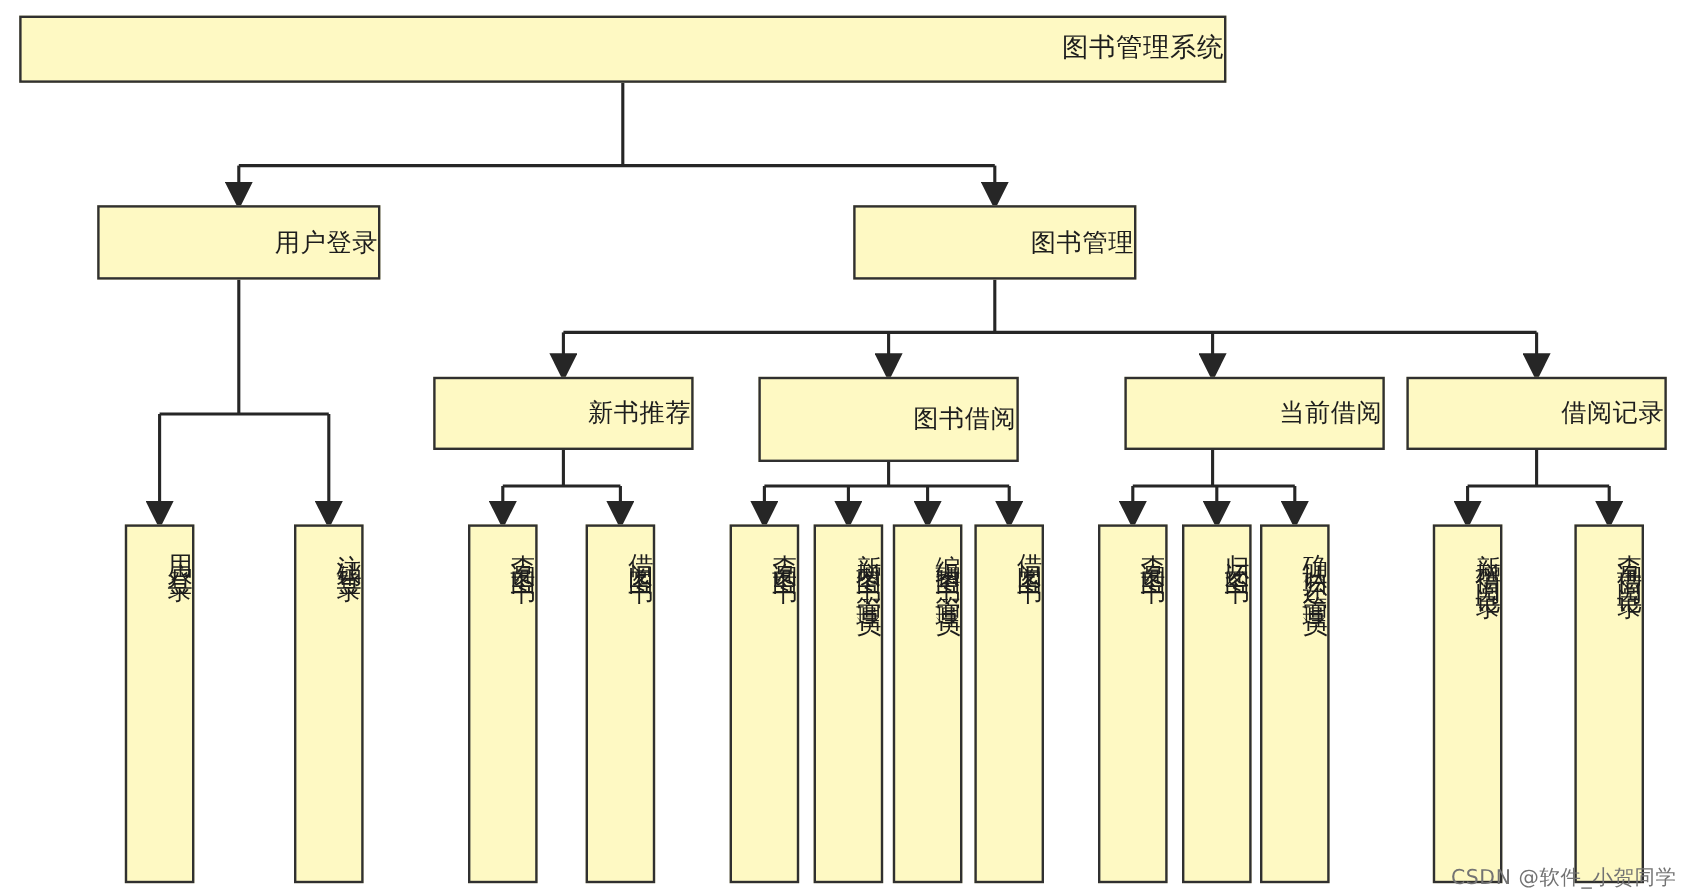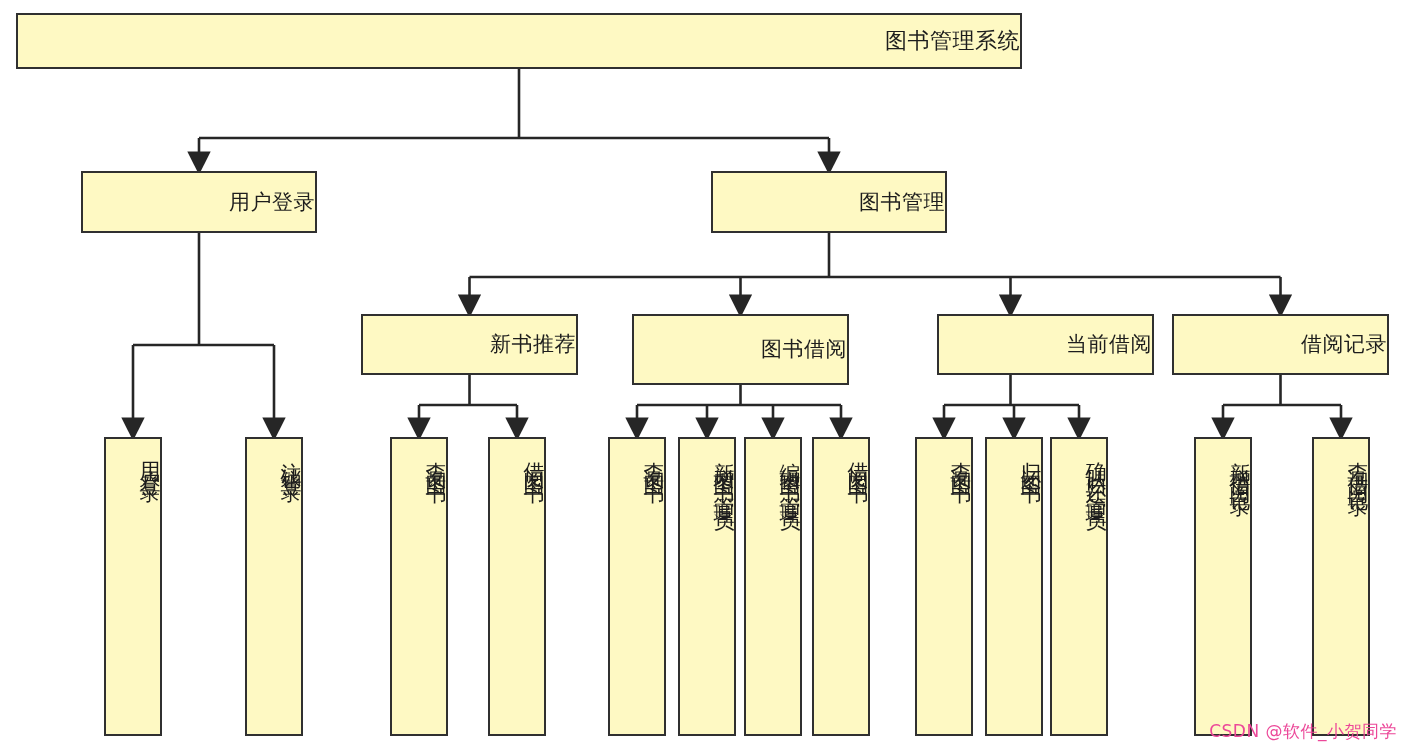--- a/index.html
+++ b/index.html
@@ -50,21 +50,21 @@
     white-space:nowrap;
   }
   svg.edges{
     position:absolute;left:0;top:0;width:1405px;height:747px;
     z-index:1;pointer-events:none;
   }
   .watermark{
     position:absolute;
     right:8px;bottom:4px;
     font-size:17px;
-    color:#ec4899;
+    color:#737373;
     z-index:5;
     white-space:nowrap;
     letter-spacing:0.5px;
   }
 </style>
 </head>
 <body>
 
 <div id="diagram">
 

